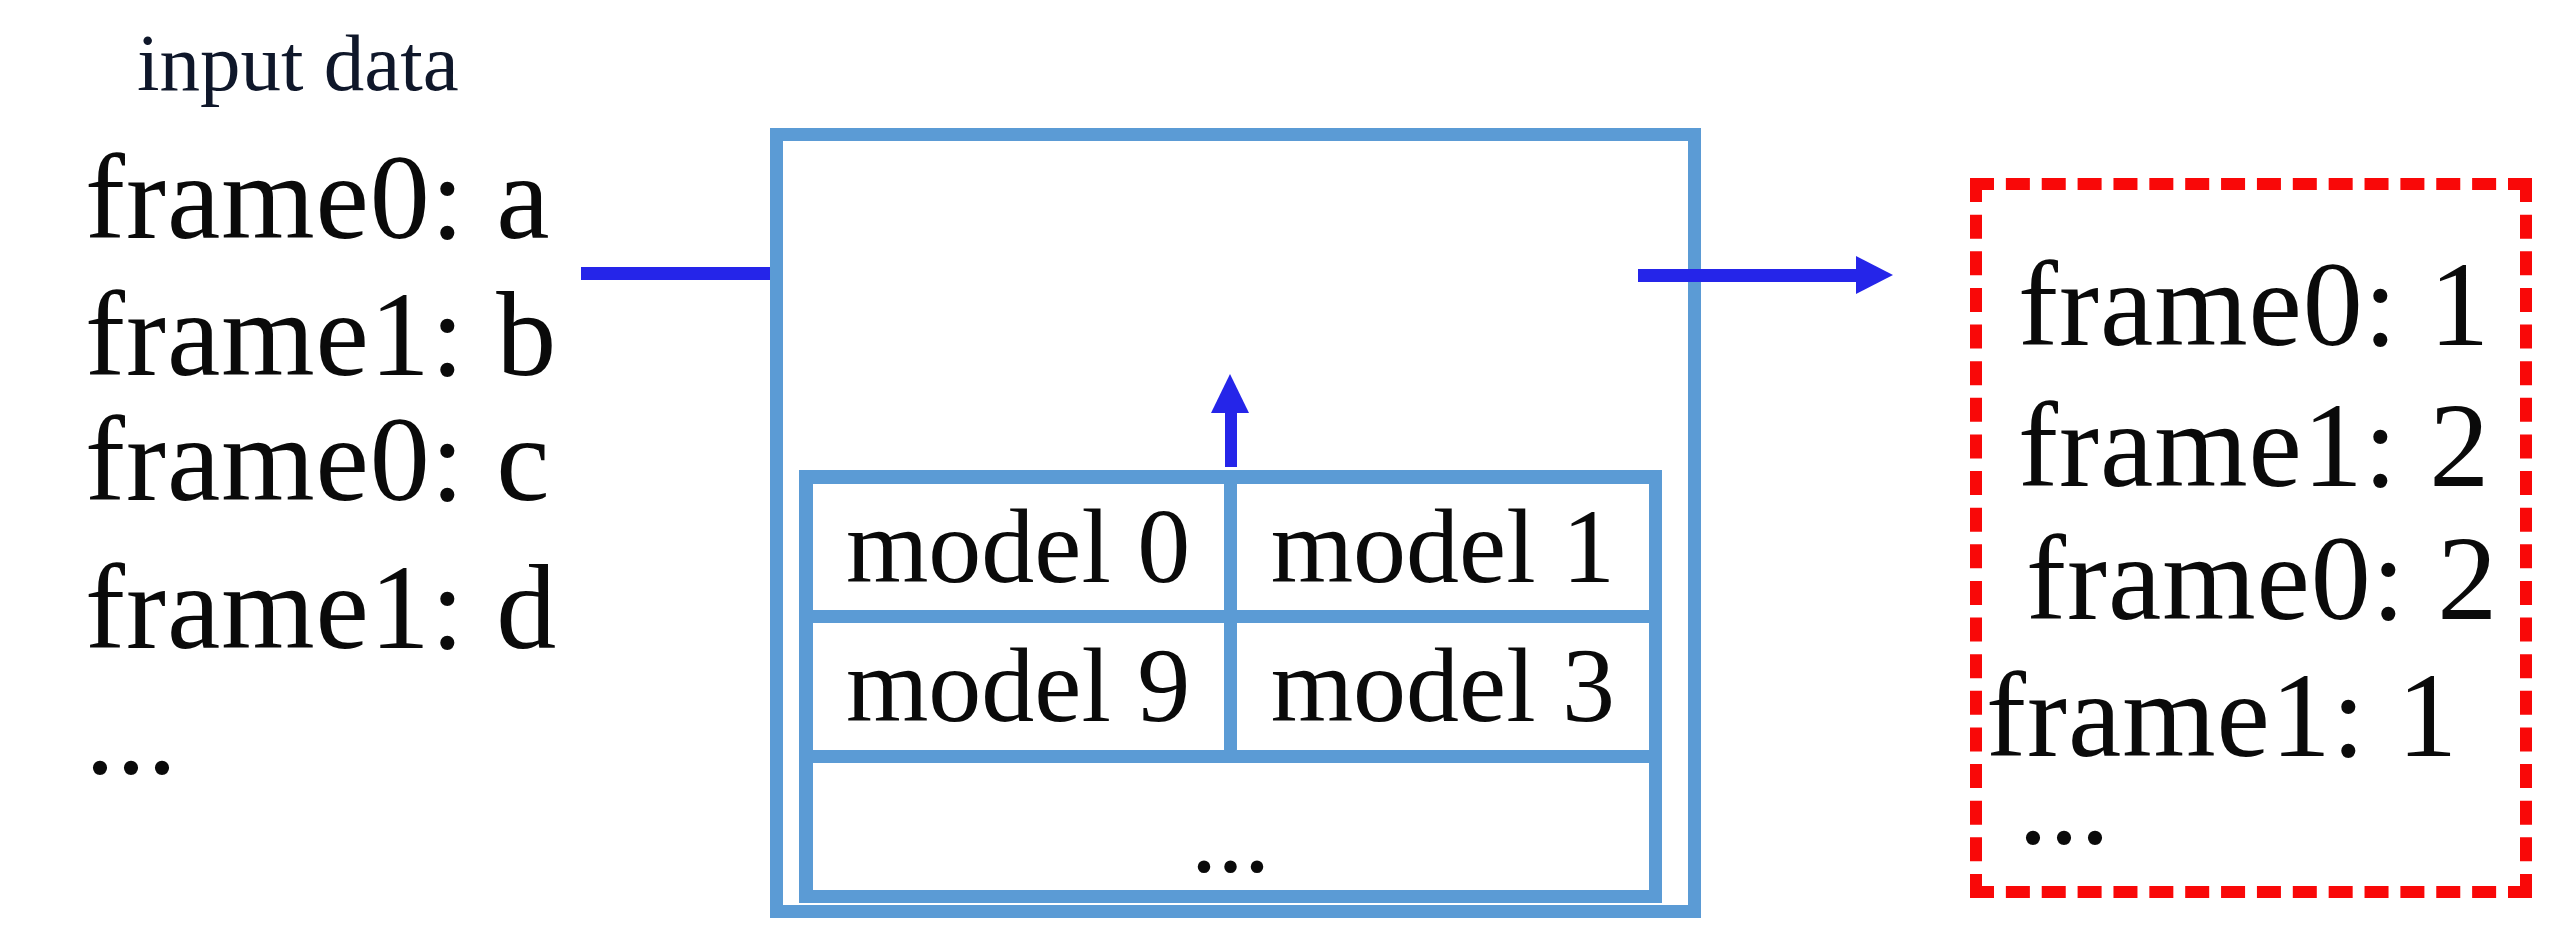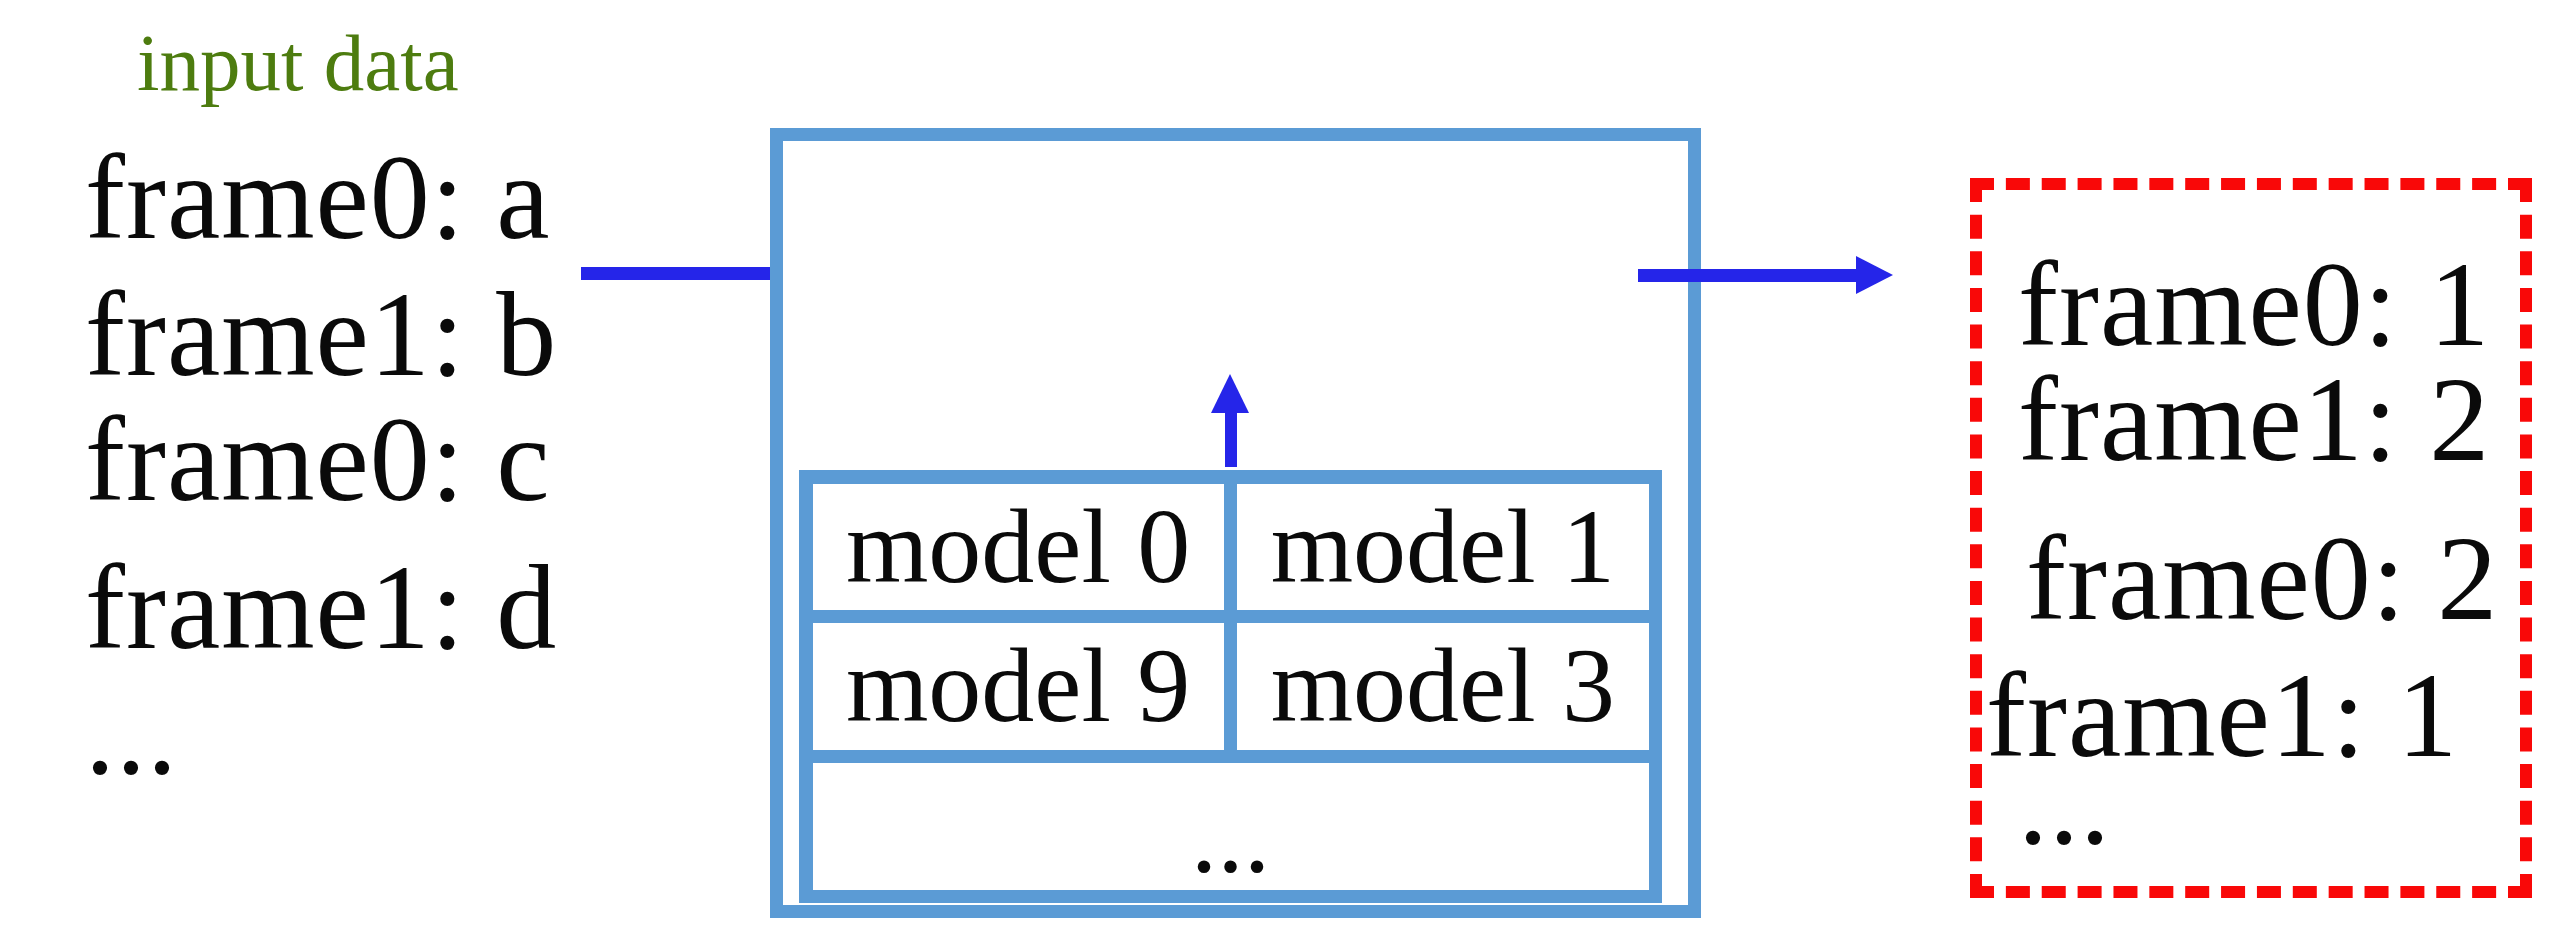--- a/index.html
+++ b/index.html
@@ -10,21 +10,21 @@
     color:#0a0a0a;
   }
   .tline{
     position:absolute;
     font-size:120px;line-height:120px;white-space:pre;
     letter-spacing:1px;
   }
   .red-label{
     position:absolute;
     font-size:81px;line-height:81px;white-space:pre;
-    color:#4d7c0f;
+    color:#0f172a;
   }
   
   .outer-box{
     position:absolute;left:770px;top:128px;width:931px;height:790px;
     border:13.5px solid #5b9bd5;box-sizing:border-box;background:#ffffff;
   }
   .match-box{
     position:absolute;left:866px;top:176px;width:737px;height:194px;
     border:13.5px solid #5b9bd5;box-sizing:border-box;background:#ffffff;
     display:flex;align-items:center;justify-content:center;
@@ -103,19 +103,19 @@
 
   <div class="h-arrow arrow-output">
     <div class="shaft"></div>
     <div class="head"></div>
   </div>
 
 
   <div class="dash-box"></div>
 
   <div class="tline" style="left:2018px;top:245px;">frame0: 1</div>
-  <div class="tline" style="left:2018px;top:360px;">frame1: 2</div>
+  <div class="tline" style="left:2018px;top:386px;">frame1: 2</div>
   <div class="tline" style="left:2018px;top:519px;margin-left:8px;">frame0: 2</div>
   <div class="tline" style="left:1986px;top:656px;">frame1: 1</div>
   <div class="tline" style="left:2018px;top:743px;">...</div>
 
 </div>
 
 
 </body></html>

